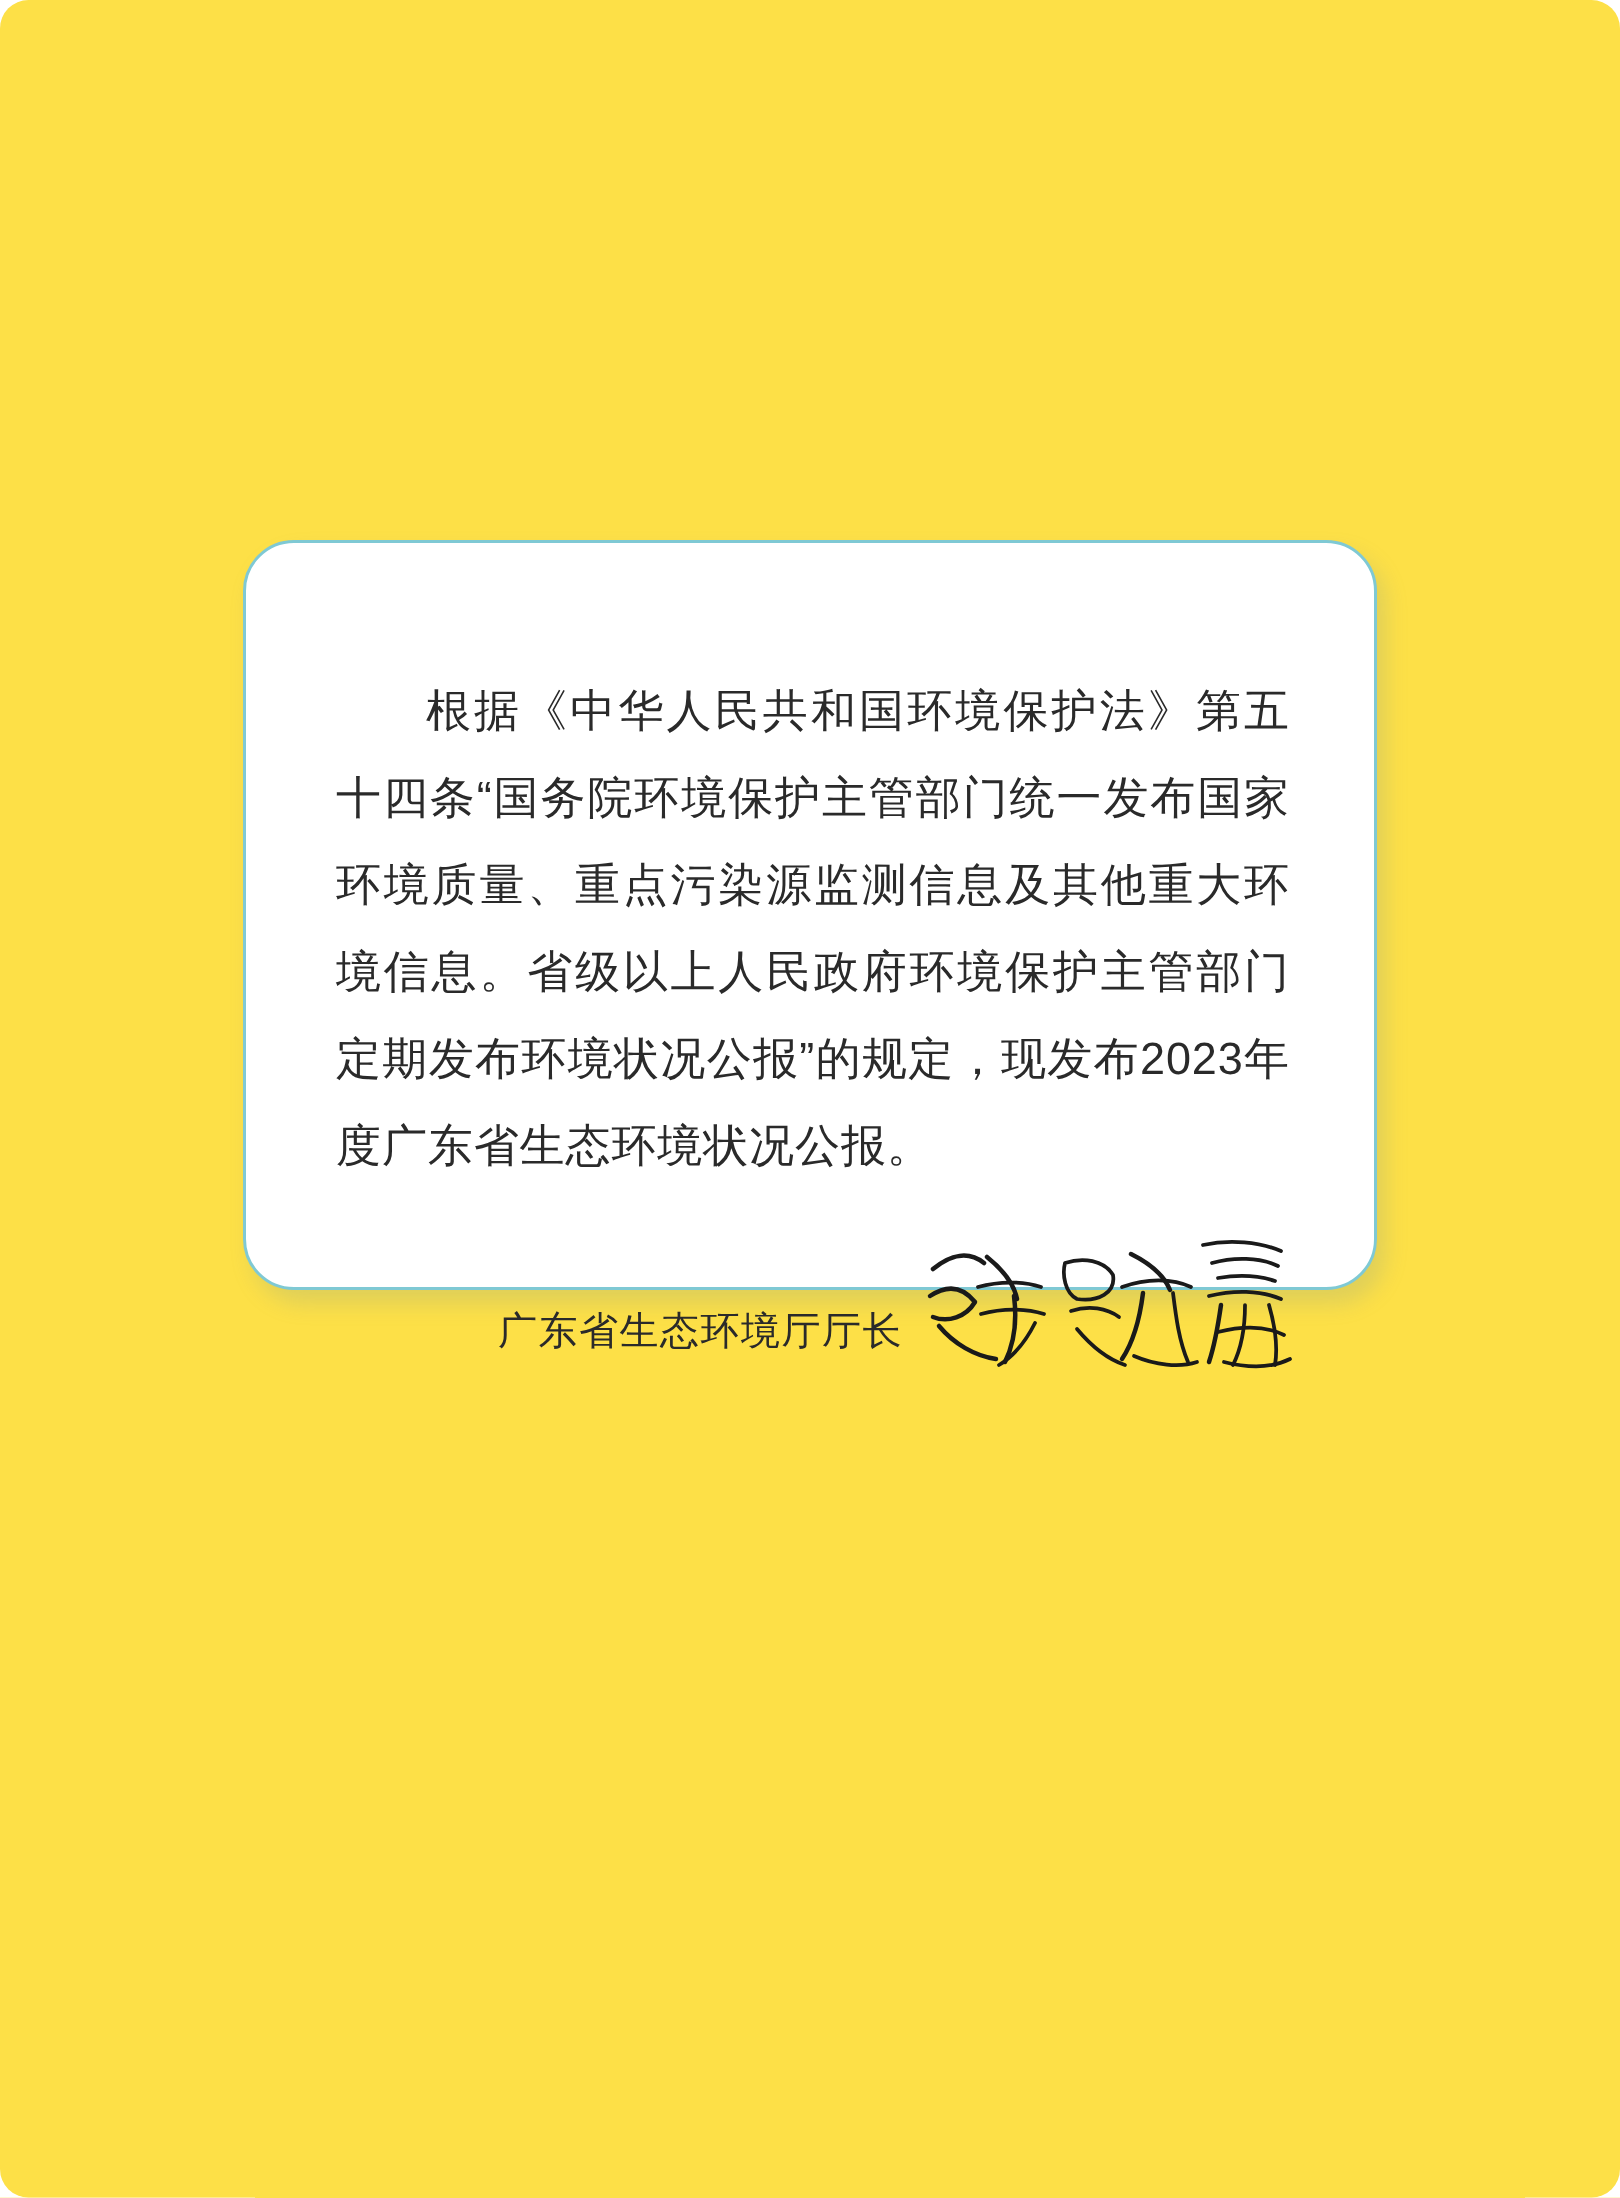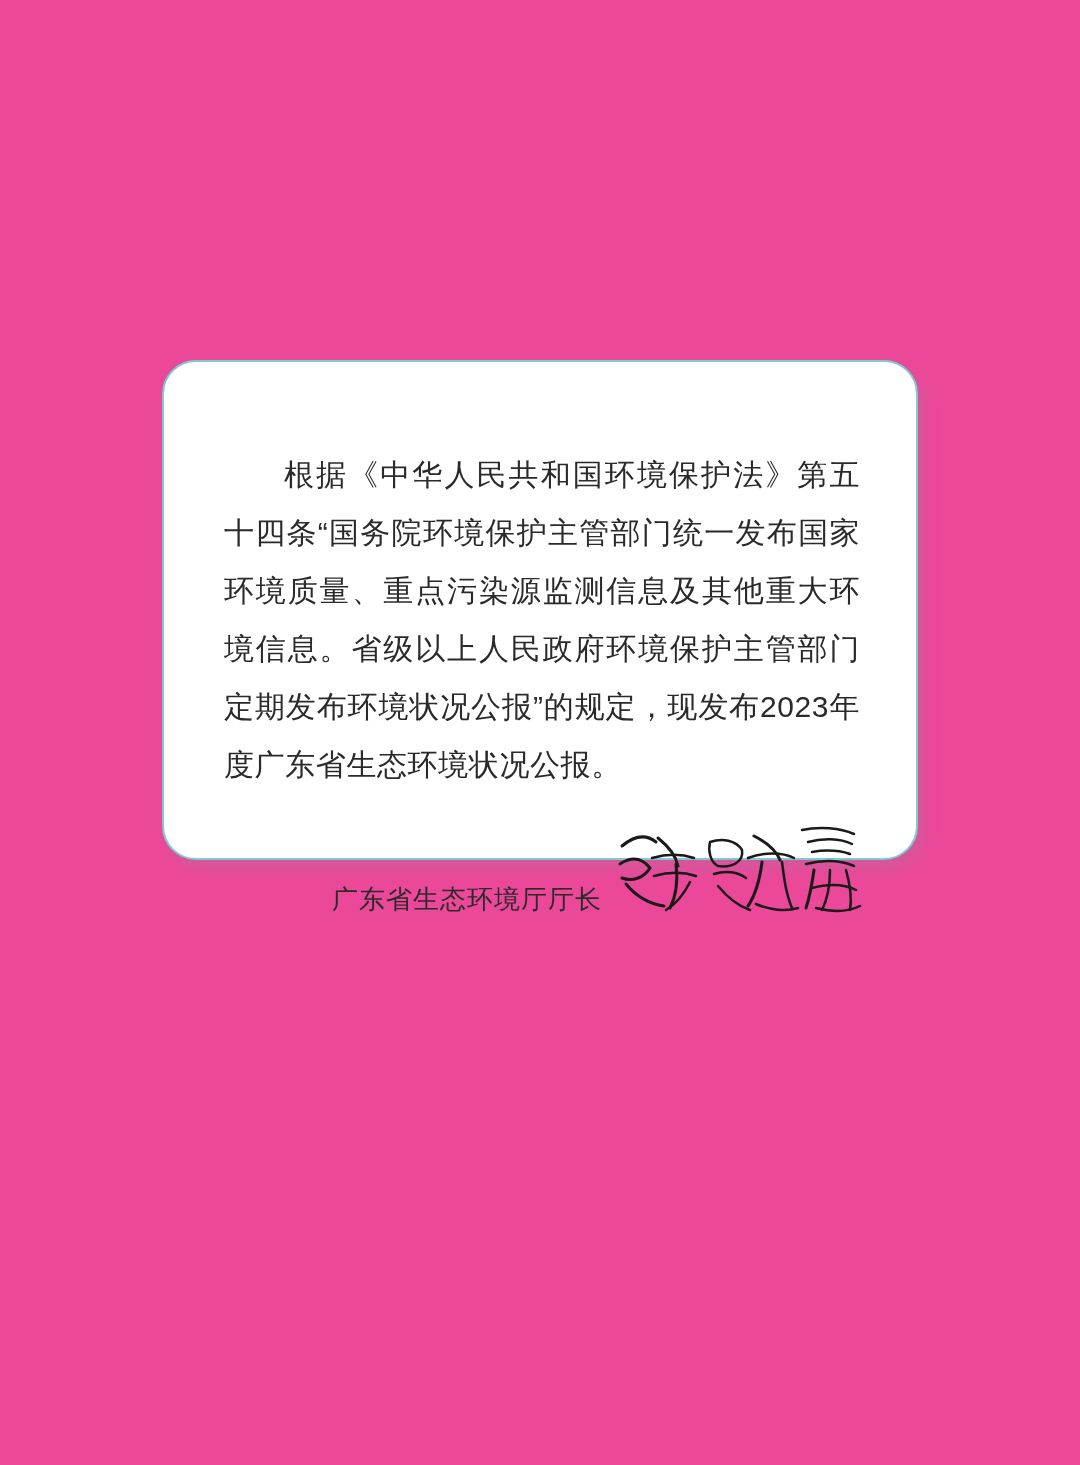--- a/index.html
+++ b/index.html
@@ -11,21 +11,22 @@
     width: 1080px;
     height: 1465px;
     position: relative;
     font-family: "Liberation Sans", "DejaVu Sans", sans-serif;
     overflow: hidden;
   }
 
   .page {
     position: absolute;
     inset: 0;
-    background: #ec4899;
+    background: #fde047;
+    border-radius: 19px;
   }
 
   .statement-card {
     position: absolute;
     left: 162px;
     top: 360px;
     width: 756px;
     height: 500px;
     box-sizing: border-box;
     background: #ffffff;
@@ -58,21 +59,20 @@
   }
 
   .signature-label {
     position: absolute;
     left: 108px;
     top: 46px;
     font-size: 26px;
     color: #2a2a2a;
     letter-spacing: 1px;
     white-space: nowrap;
-    margin-top: 12px;
   }
 
   .signature-mark {
     position: absolute;
     left: 382px;
     top: -12px;
     width: 260px;
     height: 110px;
   }
 

